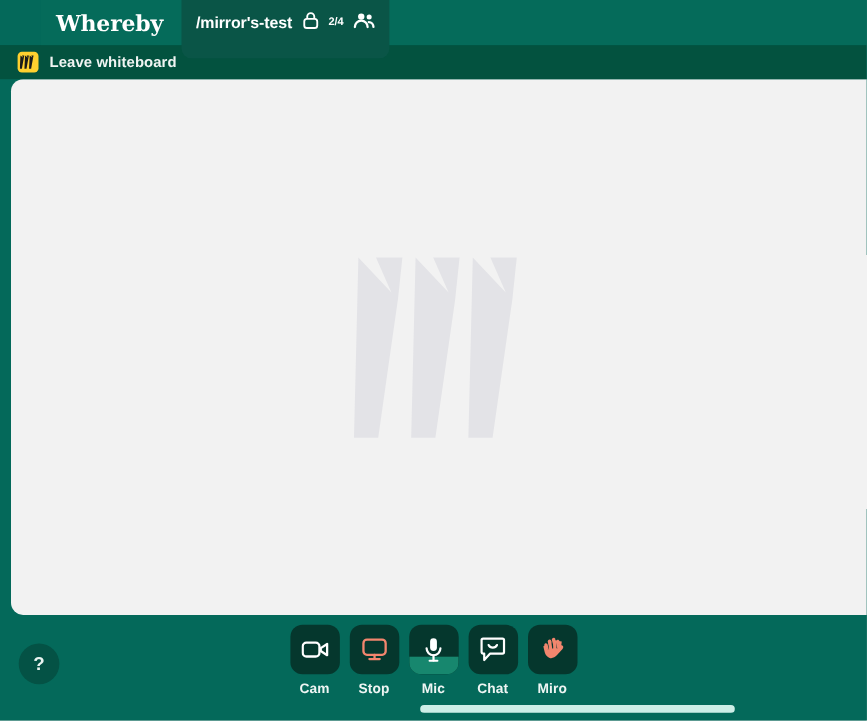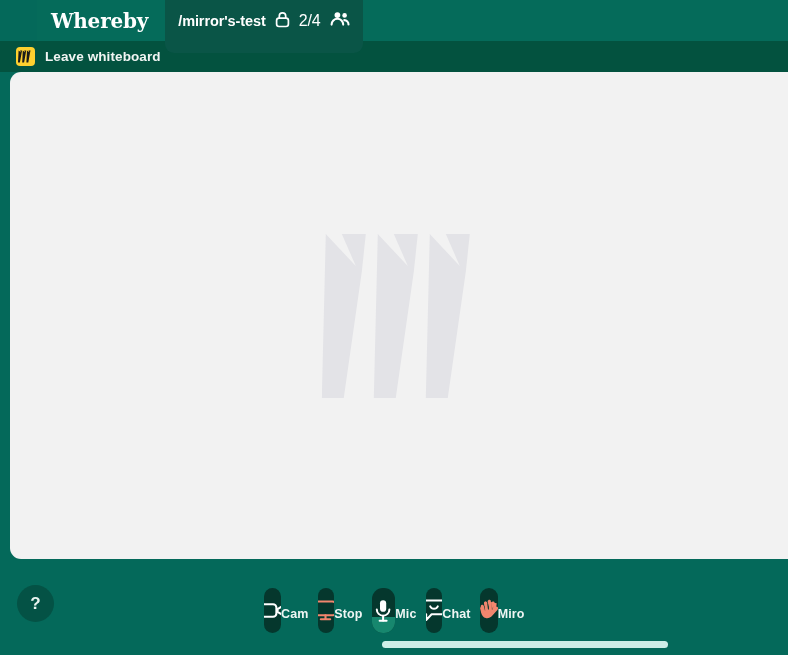--- a/index.html
+++ b/index.html
@@ -51,21 +51,21 @@
     display: flex;
     align-items: center;
     gap: 9px;
     padding: 16px 13px;
     color: #ffffff;
     font-size: 14.5px;
     font-weight: 600;
     letter-spacing: -0.1px;
   }
   .room-pill .room-name { white-space: nowrap; }
-  .room-pill .count { font-size: 16px; font-weight: 400; }
+  .room-pill .count { font-size: 10px; font-weight: 700; }
   .icon-lock, .icon-people { display: block; }
 
   
   .miro-bar {
     position: absolute;
     left: 0; top: 41px;
     width: 788px; height: 31px;
     background: #03523f;
     display: flex;
     align-items: center;
@@ -134,20 +134,21 @@
     left: 0; bottom: 22px;
     width: 788px;
     display: flex;
     justify-content: center;
     gap: 9px;
     z-index: 5;
   }
   .tool {
     width: 45px;
     display: flex;
+    flex-direction: column;
     align-items: center;
     cursor: pointer;
     user-select: none;
   }
   .tool-box {
     position: relative;
     width: 45px; height: 45px;
     border-radius: 11px;
     background: #05372d;
     display: flex;

